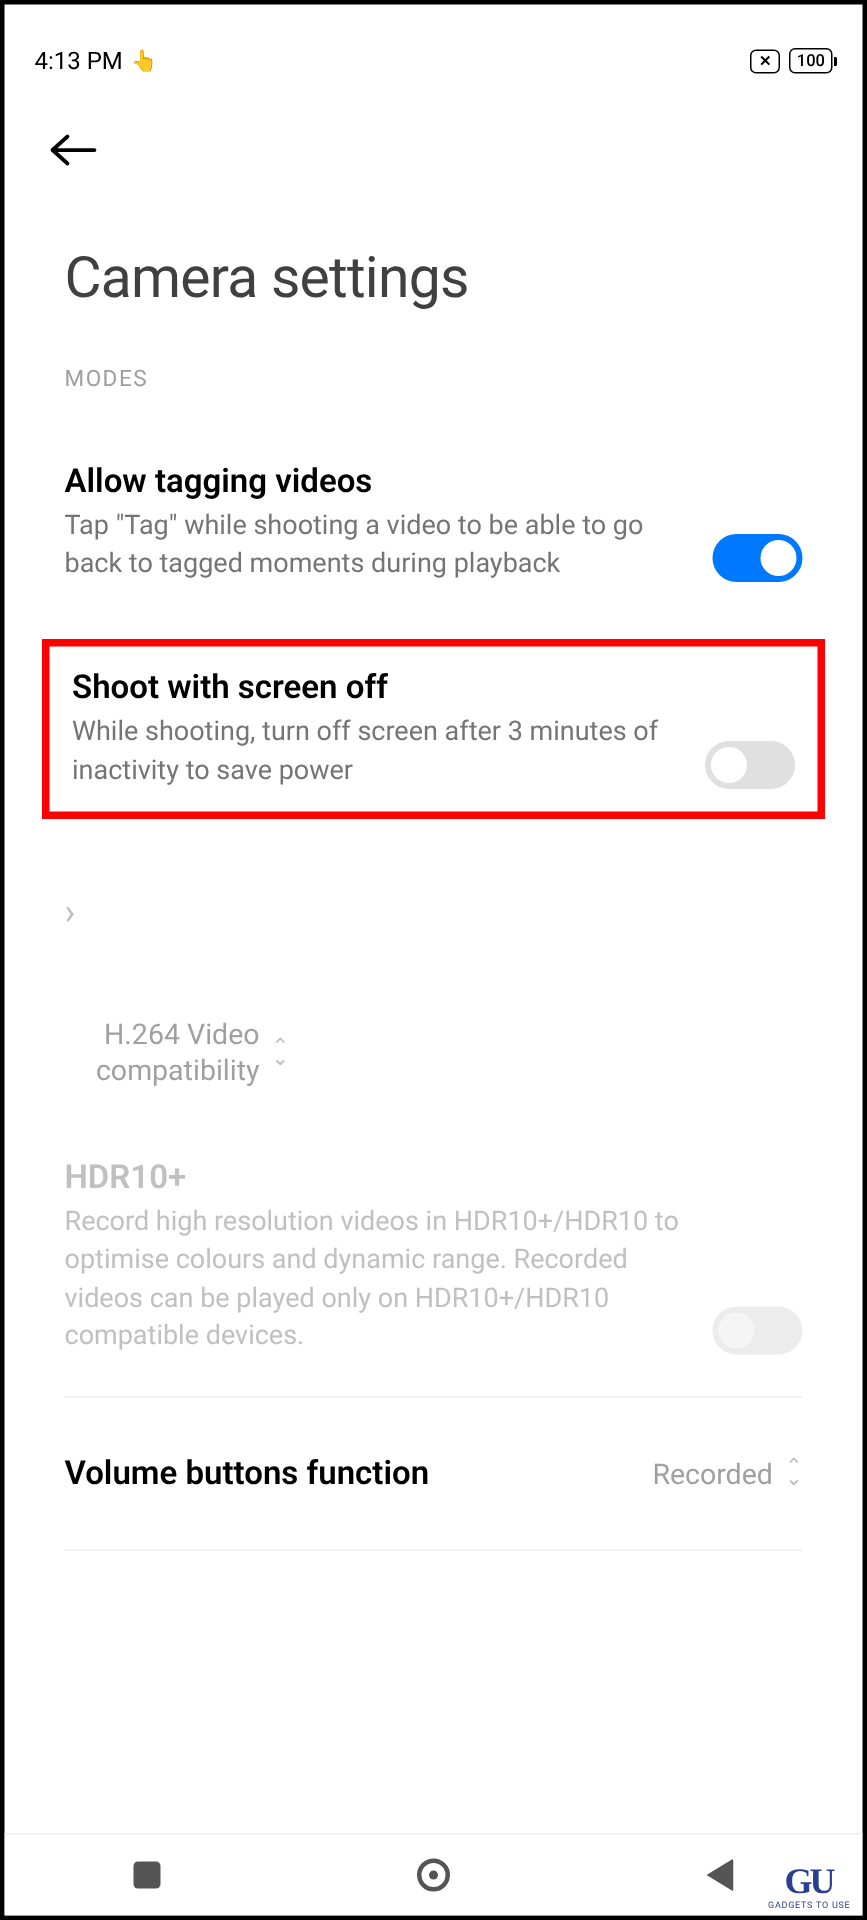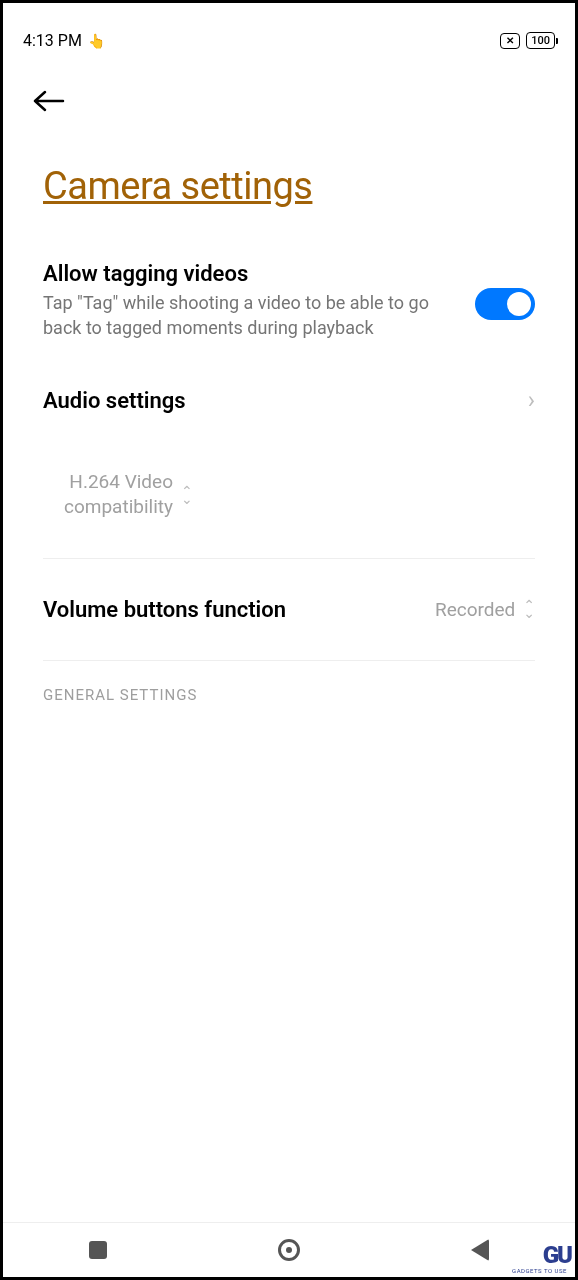--- a/index.html
+++ b/index.html
@@ -67,38 +67,37 @@
     .header {
       padding: 30px 20px 0 30px;
     }
     .back-arrow {
       font-size: 30px;
       cursor: pointer;
     }
     .page-title {
       font-size: 38px;
       font-weight: 400;
-      color: #a16207;
+      color: #404040;
       padding: 45px 20px 35px 40px;
       letter-spacing: -0.5px;
-      text-decoration: underline;
     }
     .content {
       padding: 0 40px;
     }
     .section-header {
       font-size: 15px;
       color: #9e9e9e;
       letter-spacing: 1px;
       margin-bottom: 30px;
     }
     .setting-row {
       display: flex;
       justify-content: space-between;
-      align-items: center;
+      align-items: flex-end;
       padding: 18px 0;
     }
     .setting-text {
       flex: 1;
       padding-right: 20px;
     }
     .setting-title {
       font-size: 22px;
       font-weight: 600;
       color: #000;
@@ -240,25 +239,26 @@
       width: 0;
       height: 0;
       border-top: 11px solid transparent;
       border-bottom: 11px solid transparent;
       border-right: 18px solid #555;
       border-radius: 2px;
     }
     .watermark {
       position: absolute;
       bottom: 8px;
-      right: 4px;
+      right: 20px;
       font-size: 24px;
       font-weight: 900;
       color: #2c3e8f;
       letter-spacing: -2px;
+      font-family: Liberation Serif, serif;
     }
     .watermark-sub {
       position: absolute;
       bottom: 3px;
       right: 8px;
       font-size: 6px;
       color: #2c3e8f;
       letter-spacing: 0.5px;
     }
     .touch-icon {
@@ -283,64 +283,83 @@
   <div class="back-arrow">
     <svg width="32" height="22" viewBox="0 0 32 22">
         <path d="M2 11 L30 11 M2 11 L12 2 M2 11 L12 20" stroke="#000" stroke-width="2.5" fill="none" stroke-linecap="round"></path>
       </svg>
   </div>
 </div>
 
 <h1 class="page-title">Camera settings</h1>
 
 <div class="content">
+  <div class="section-header">MODES</div>
 
   <div class="setting-row">
     <div class="setting-text">
       <div class="setting-title">Allow tagging videos</div>
       <div class="setting-desc">Tap "Tag" while shooting a video to be able to go back to tagged moments during playback</div>
     </div>
     <div class="toggle on">
       <div class="toggle-knob"></div>
     </div>
   </div>
 
+  <div class="highlight-box">
+    <div class="setting-row">
+      <div class="setting-text">
+        <div class="setting-title">Shoot with screen off</div>
+        <div class="setting-desc">While shooting, turn off screen after 3 minutes of inactivity to save power</div>
+      </div>
+      <div class="toggle off">
+        <div class="toggle-knob"></div>
+      </div>
+    </div>
+  </div>
 
   <div class="nav-row">
-    <div class="nav-title">Audio settings</div>
     <span class="chevron-right">›</span>
   </div>
 
   <div class="nav-row">
     <div class="nav-value">
       <span style="max-width:130px; text-align:right; line-height:1.3;">H.264 Video compatibility</span>
       <span class="chevron-updown">
           <span>⌃</span>
           <span>⌄</span>
         </span>
     </div>
   </div>
 
+  <div class="setting-row">
+    <div class="setting-text">
+      <div class="setting-title disabled">HDR10+</div>
+      <div class="setting-desc disabled">Record high resolution videos in HDR10+/HDR10 to optimise colours and dynamic range. Recorded videos can be played only on HDR10+/HDR10 compatible devices.</div>
+    </div>
+    <div class="toggle disabled">
+      <div class="toggle-knob"></div>
+    </div>
+  </div>
 
   <div class="divider"></div>
 
   <div class="nav-row">
     <div class="nav-title">Volume buttons function</div>
     <div class="nav-value">
       <span>Recorded</span>
       <span class="chevron-updown">
           <span>⌃</span>
           <span>⌄</span>
         </span>
     </div>
   </div>
 
   <div class="divider"></div>
 
-  <div class="section-header" style="margin-top:25px;">GENERAL SETTINGS</div>
 </div>
 
 <div class="nav-bar">
   <div class="nav-btn">
     <div class="nav-square"></div>
   </div>
   <div class="nav-btn">
     <div class="nav-circle"></div>
   </div>
   <div class="nav-btn">

